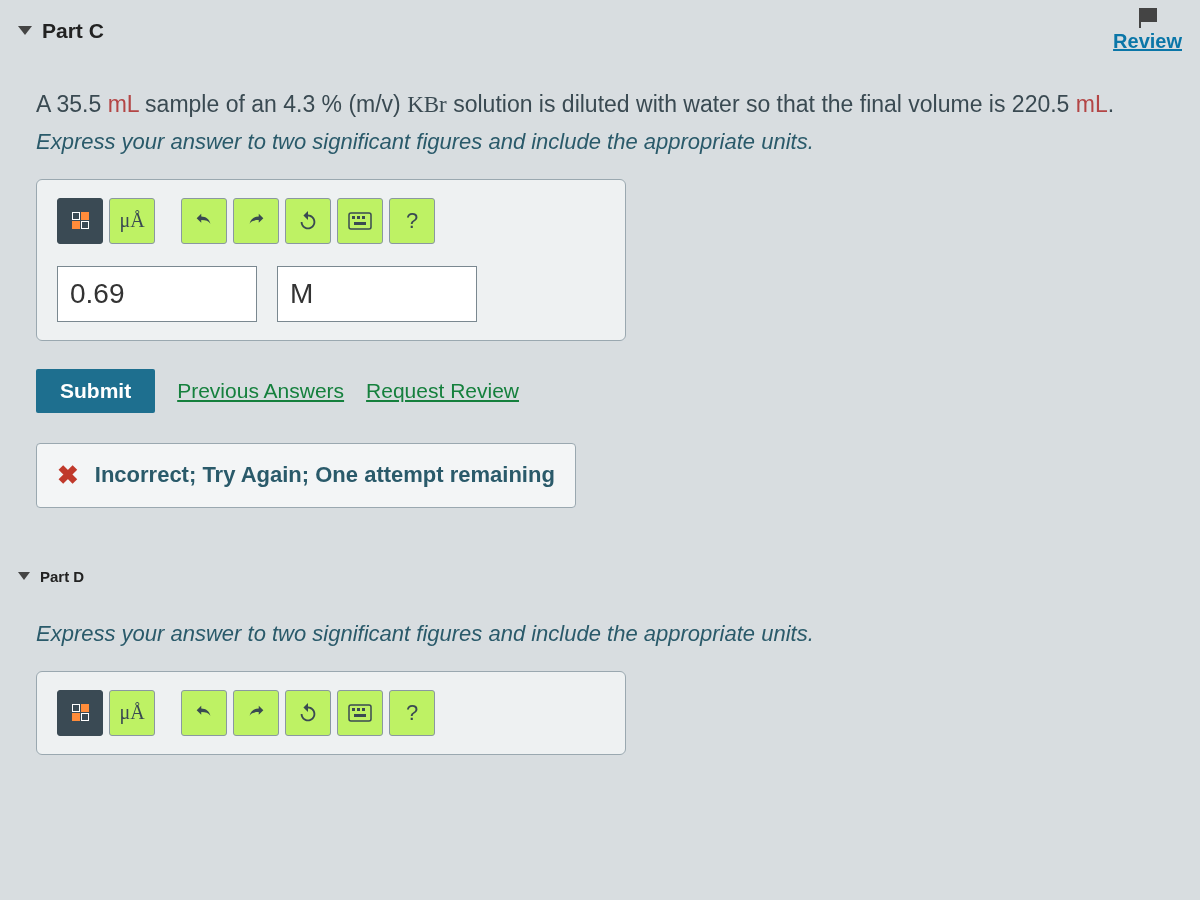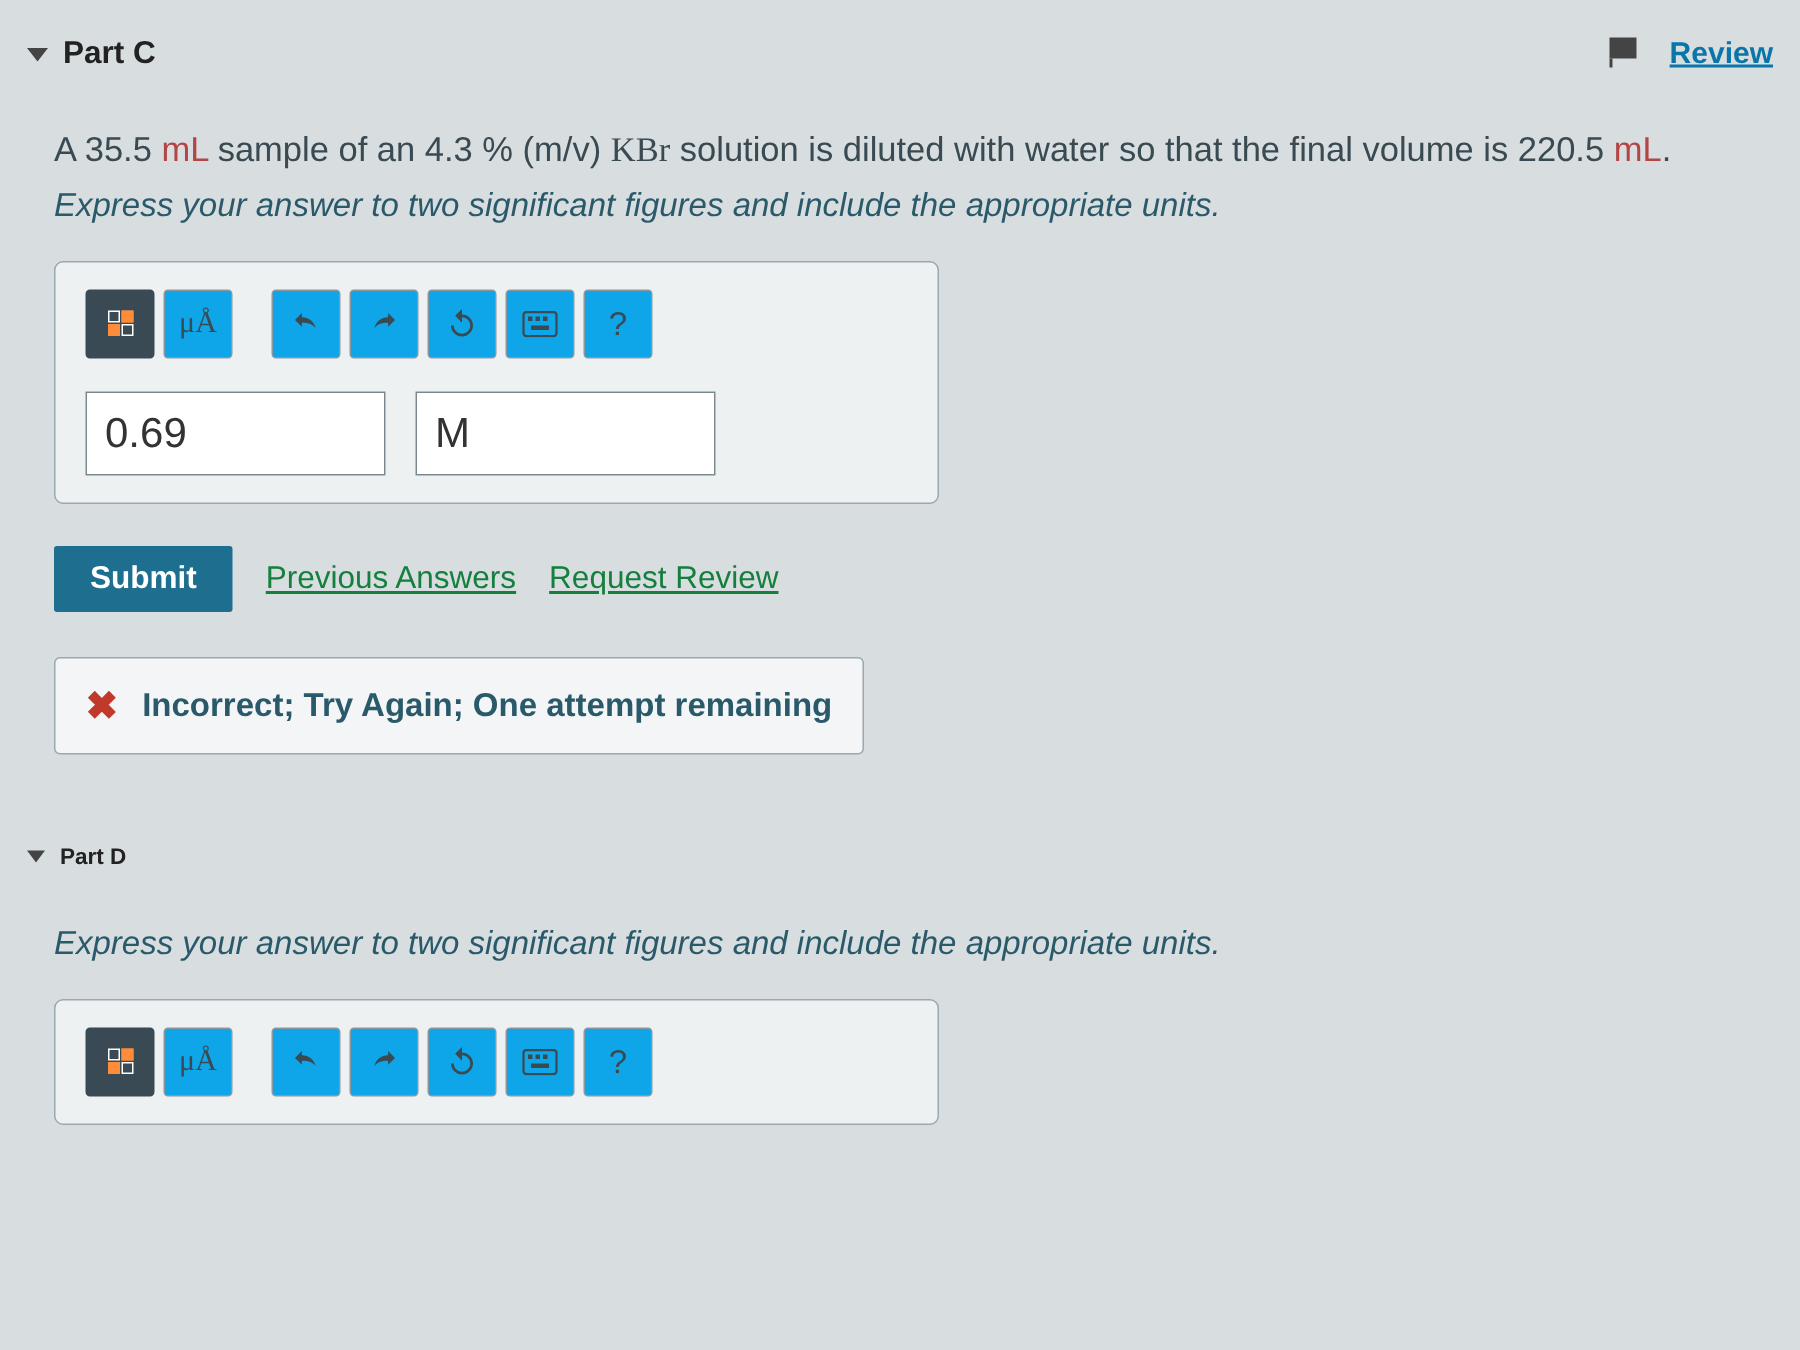--- a/index.html
+++ b/index.html
@@ -13,37 +13,38 @@
     overflow: hidden;
   }
   .page {
     padding: 0;
   }
   .topbar {
     display: flex;
     justify-content: space-between;
     align-items: center;
     padding: 8px 18px 10px 18px;
-    margin-top: 16px;
   }
   .part-header {
     display: flex;
     align-items: center;
     gap: 10px;
     font-weight: bold;
     font-size: 21px;
     color: #222;
   }
   .review-link {
     display: flex;
-    gap: 22px;
+    align-items: center;
+    gap: 8px;
     color: #0a76a8;
     text-decoration: underline;
     font-size: 20px;
     font-weight: bold;
+    flex-direction: column;
   }
   .flag-icon {
     width: 18px; height: 14px;
     background: #444;
     position: relative;
   }
   .flag-icon::after {
     content: "";
     position: absolute;
     left: 0; top: 14px;
@@ -83,21 +84,21 @@
   }
   .tool-row {
     display: flex;
     align-items: center;
     gap: 6px;
     margin-bottom: 22px;
   }
   .tool-btn {
     width: 46px; height: 46px;
     border: 1px solid #8a98a0;
-    background: #0ea5e9;
+    background: #bef264;
     display: flex;
     align-items: center;
     justify-content: center;
     font-size: 22px;
     color: #3a4a52;
     border-radius: 3px;
   }
   .tool-btn.templates {
     background: #3a4a54;
     border-color: #3a4a54;

